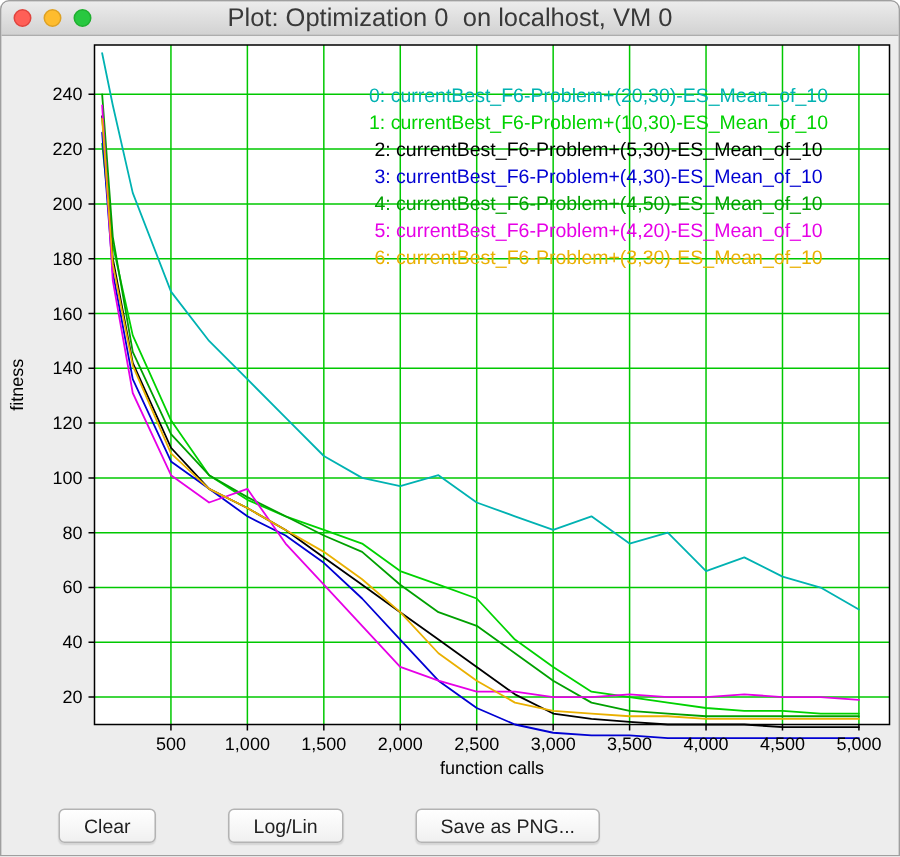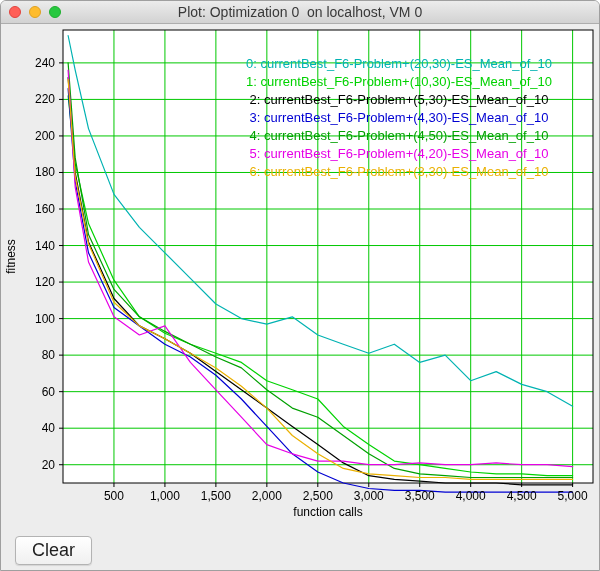--- a/index.html
+++ b/index.html
@@ -26,38 +26,39 @@
     display:flex;align-items:center;justify-content:center;
   }
   .traffic{
     position:absolute;left:8px;top:0;height:100%;
     display:flex;align-items:center;gap:8px;
   }
   .tl{width:12px;height:12px;border-radius:50%;display:inline-block;box-sizing:border-box;}
   .tl.red{background:#ff5f57;border:1px solid #e0443e;}
   .tl.yellow{background:#febc2e;border:1px solid #dea123;}
   .tl.green{background:#28c840;border:1px solid #1faf2f;}
-  .title{font-size:14px;color:#393939;white-space:pre;}
+  .title{font-size:17px;color:#393939;white-space:pre;}
   .content{flex:1 1 auto;position:relative;background:#ededed;}
   #chart{display:block;width:600px;height:503px;}
   #chart text{font-family:"Liberation Sans", sans-serif;}
   .buttonbar{
     flex:0 0 46px;
     display:flex;align-items:center;gap:24px;
     padding-left:14px;background:#ededed;
   }
   .mac-btn{
     font-family:"Liberation Sans", sans-serif;
-    font-size:18px;color:#1f1f1f;
+    font-size:13px;color:#1f1f1f;
     background:linear-gradient(#ffffff,#f0f0f0);
     border:1px solid #b3b3b3;
     border-radius:4px;
     padding:3px 16px;
     box-shadow:0 1px 1px rgba(0,0,0,0.10);
     cursor:default;
+    margin-left:24px;
   }
 </style>
 </head>
 <body>
 
 <div class="window">
 
   <div class="titlebar">
     <div class="traffic">
       <span class="tl red"></span>
@@ -151,15 +152,17 @@
         <text x="398" y="80" text-anchor="middle" font-size="13" fill="#000000">2: currentBest_F6-Problem+(5,30)-ES_Mean_of_10</text>
         <text x="398" y="98" text-anchor="middle" font-size="13" fill="#0000d2">3: currentBest_F6-Problem+(4,30)-ES_Mean_of_10</text>
         <text x="398" y="116" text-anchor="middle" font-size="13" fill="#00a000">4: currentBest_F6-Problem+(4,50)-ES_Mean_of_10</text>
         <text x="398" y="134" text-anchor="middle" font-size="13" fill="#e600e6">5: currentBest_F6-Problem+(4,20)-ES_Mean_of_10</text>
         <text x="398" y="152" text-anchor="middle" font-size="13" fill="#eab000">6: currentBest_F6-Problem+(3,30)-ES_Mean_of_10</text>
       </svg>
   </div>
 
   <div class="buttonbar">
     <button class="mac-btn">Clear</button>
+    <button class="mac-btn">Log/Lin</button>
+    <button class="mac-btn">Save as PNG...</button>
   </div>
 
 </div>
 
 </body></html>

